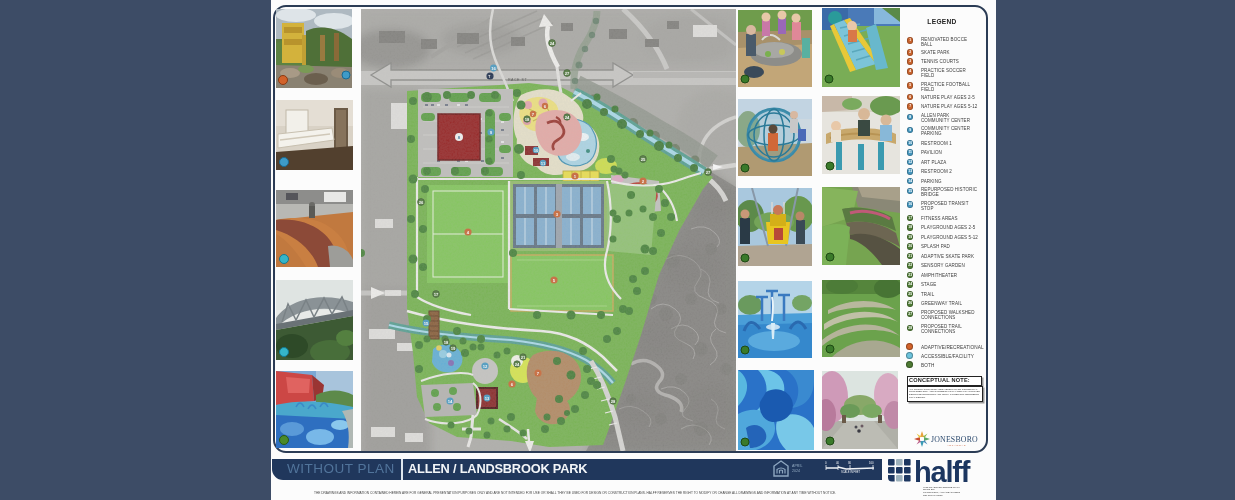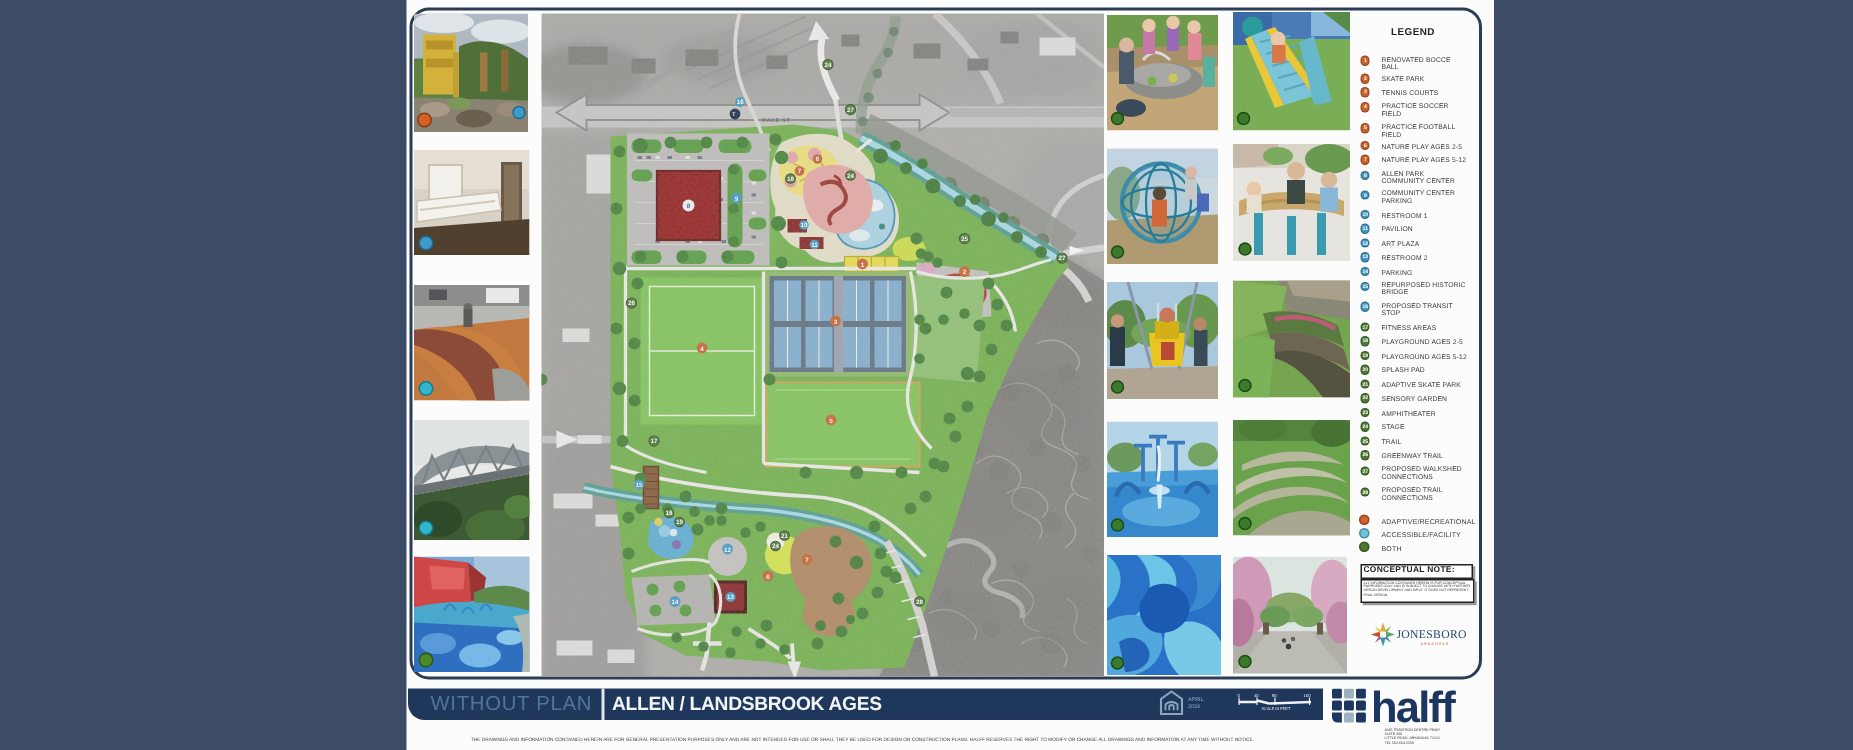--- a/index.html
+++ b/index.html
@@ -855,21 +855,21 @@
 <div class="abs" style="left:2px;top:328.5px;width:7.4px;height:7.4px;border-radius:50%;background:#d2622a;box-shadow:inset 0 0 0 1px rgba(0,0,0,0.3);"></div>
 <div class="lt" style="top:330.5px;font-size:4.7px;">ADAPTIVE/RECREATIONAL</div>
 <div class="abs" style="left:2px;top:337.5px;width:7.4px;height:7.4px;border-radius:50%;background:#6cc3dc;box-shadow:inset 0 0 0 1px rgba(0,0,0,0.3);"></div>
 <div class="lt" style="top:339.5px;font-size:4.7px;">ACCESSIBLE/FACILITY</div>
 <div class="abs" style="left:2px;top:346.5px;width:7.4px;height:7.4px;border-radius:50%;background:#4d7a33;box-shadow:inset 0 0 0 1px rgba(0,0,0,0.3);"></div>
 <div class="lt" style="top:348.5px;font-size:4.7px;">BOTH</div>
 
 <div class="abs" style="left:3px;top:362px;width:72px;height:8px;border:0.8px solid #222;background:#fff;box-shadow:1.5px 1.5px 0 #999;font-size:5.6px;font-weight:bold;color:#222;padding-left:1px;letter-spacing:0.2px;">CONCEPTUAL NOTE:</div>
 <div class="abs" style="left:3px;top:371.5px;width:72px;height:12px;border:0.8px solid #222;background:#fff;box-shadow:1.5px 1.5px 0 #999;font-size:2.3px;line-height:2.8px;color:#333;padding:1px;">ALL INFORMATION CONTAINED HEREIN IS FOR CONCEPTUAL PURPOSES ONLY AND IS SUBJECT TO CHANGE WITH FURTHER DESIGN DEVELOPMENT AND INPUT. IT DOES NOT REPRESENT FINAL DESIGN.</div>
 
-<div class="abs" style="left:10px;top:398px;width:68px;height:22px;">
+<div class="abs" style="left:10px;top:414px;width:68px;height:22px;">
 <svg width="68" height="22">
 <g transform="translate(8,11)">
 <path d="M0,-8 L2,-2 L-2,-2 Z" fill="#e8a33c"></path>
 <path d="M0,8 L2,2 L-2,2 Z" fill="#3a9bb5"></path>
 <path d="M-8,0 L-2,-2 L-2,2 Z" fill="#c84e32"></path>
 <path d="M8,0 L2,-2 L2,2 Z" fill="#5aa86a"></path>
 <path d="M-5.5,-5.5 L-1,-2.5 L-2.5,-1 Z" fill="#e8c43c"></path>
 <path d="M5.5,5.5 L1,2.5 L2.5,1 Z" fill="#4a88b8"></path>
 <path d="M5.5,-5.5 L2.5,-1 L1,-2.5 Z" fill="#88b84a"></path>
 <path d="M-5.5,5.5 L-2.5,1 L-1,2.5 Z" fill="#b85a88"></path>
@@ -878,21 +878,21 @@
 <text x="33" y="18" font-family="Liberation Sans, sans-serif" font-size="2.5" fill="#c85a32" letter-spacing="0.7">ARKANSAS</text>
 </svg></div>
 </div>
 
 <div class="abs" style="left:272px;top:459px;width:610px;height:21px;background:#20375c;border-bottom-left-radius:11px;"></div>
 
 <div class="abs" style="left:401px;top:459px;width:1.8px;height:21px;background:#dfe6ee;"></div>
 
 <div class="abs" style="left:287px;top:461px;width:200px;height:18px;color:#51749b;font-size:13.5px;letter-spacing:0.5px;">WITHOUT PLAN</div>
 
-<div class="abs" style="left:408px;top:461px;width:300px;height:18px;color:#f2f5f8;font-size:12.8px;font-weight:bold;letter-spacing:-0.2px;">ALLEN / LANDSBROOK AGES</div>
+<div class="abs" style="left:408px;top:461px;width:300px;height:18px;color:#f2f5f8;font-size:12.8px;font-weight:bold;letter-spacing:-0.2px;">ALLEN / LANDSBROOK PARK</div>
 
 <div class="abs" style="left:772px;top:460px;width:18px;height:18px;">
 <svg width="18" height="18">
 <path d="M9,1 L16,6 L16,16 L2,16 L2,6 Z" fill="none" stroke="#8da6c0" stroke-width="1.4"></path>
 <path d="M5,13.5 L5,9.5 Q9,6.5 13,9.5 L13,13.5 M10.5,13.5 L10.5,10.5 Q9,9.5 7.5,10.5 L7.5,13.5" fill="none" stroke="#8da6c0" stroke-width="1.2"></path>
 </svg></div>
 
 <div class="abs" style="left:792px;top:464px;width:26px;color:#93aac2;font-size:3.6px;line-height:4.6px;">APRIL<br>2024</div>
 
 <div class="abs" style="left:824px;top:461px;width:52px;height:14px;">

